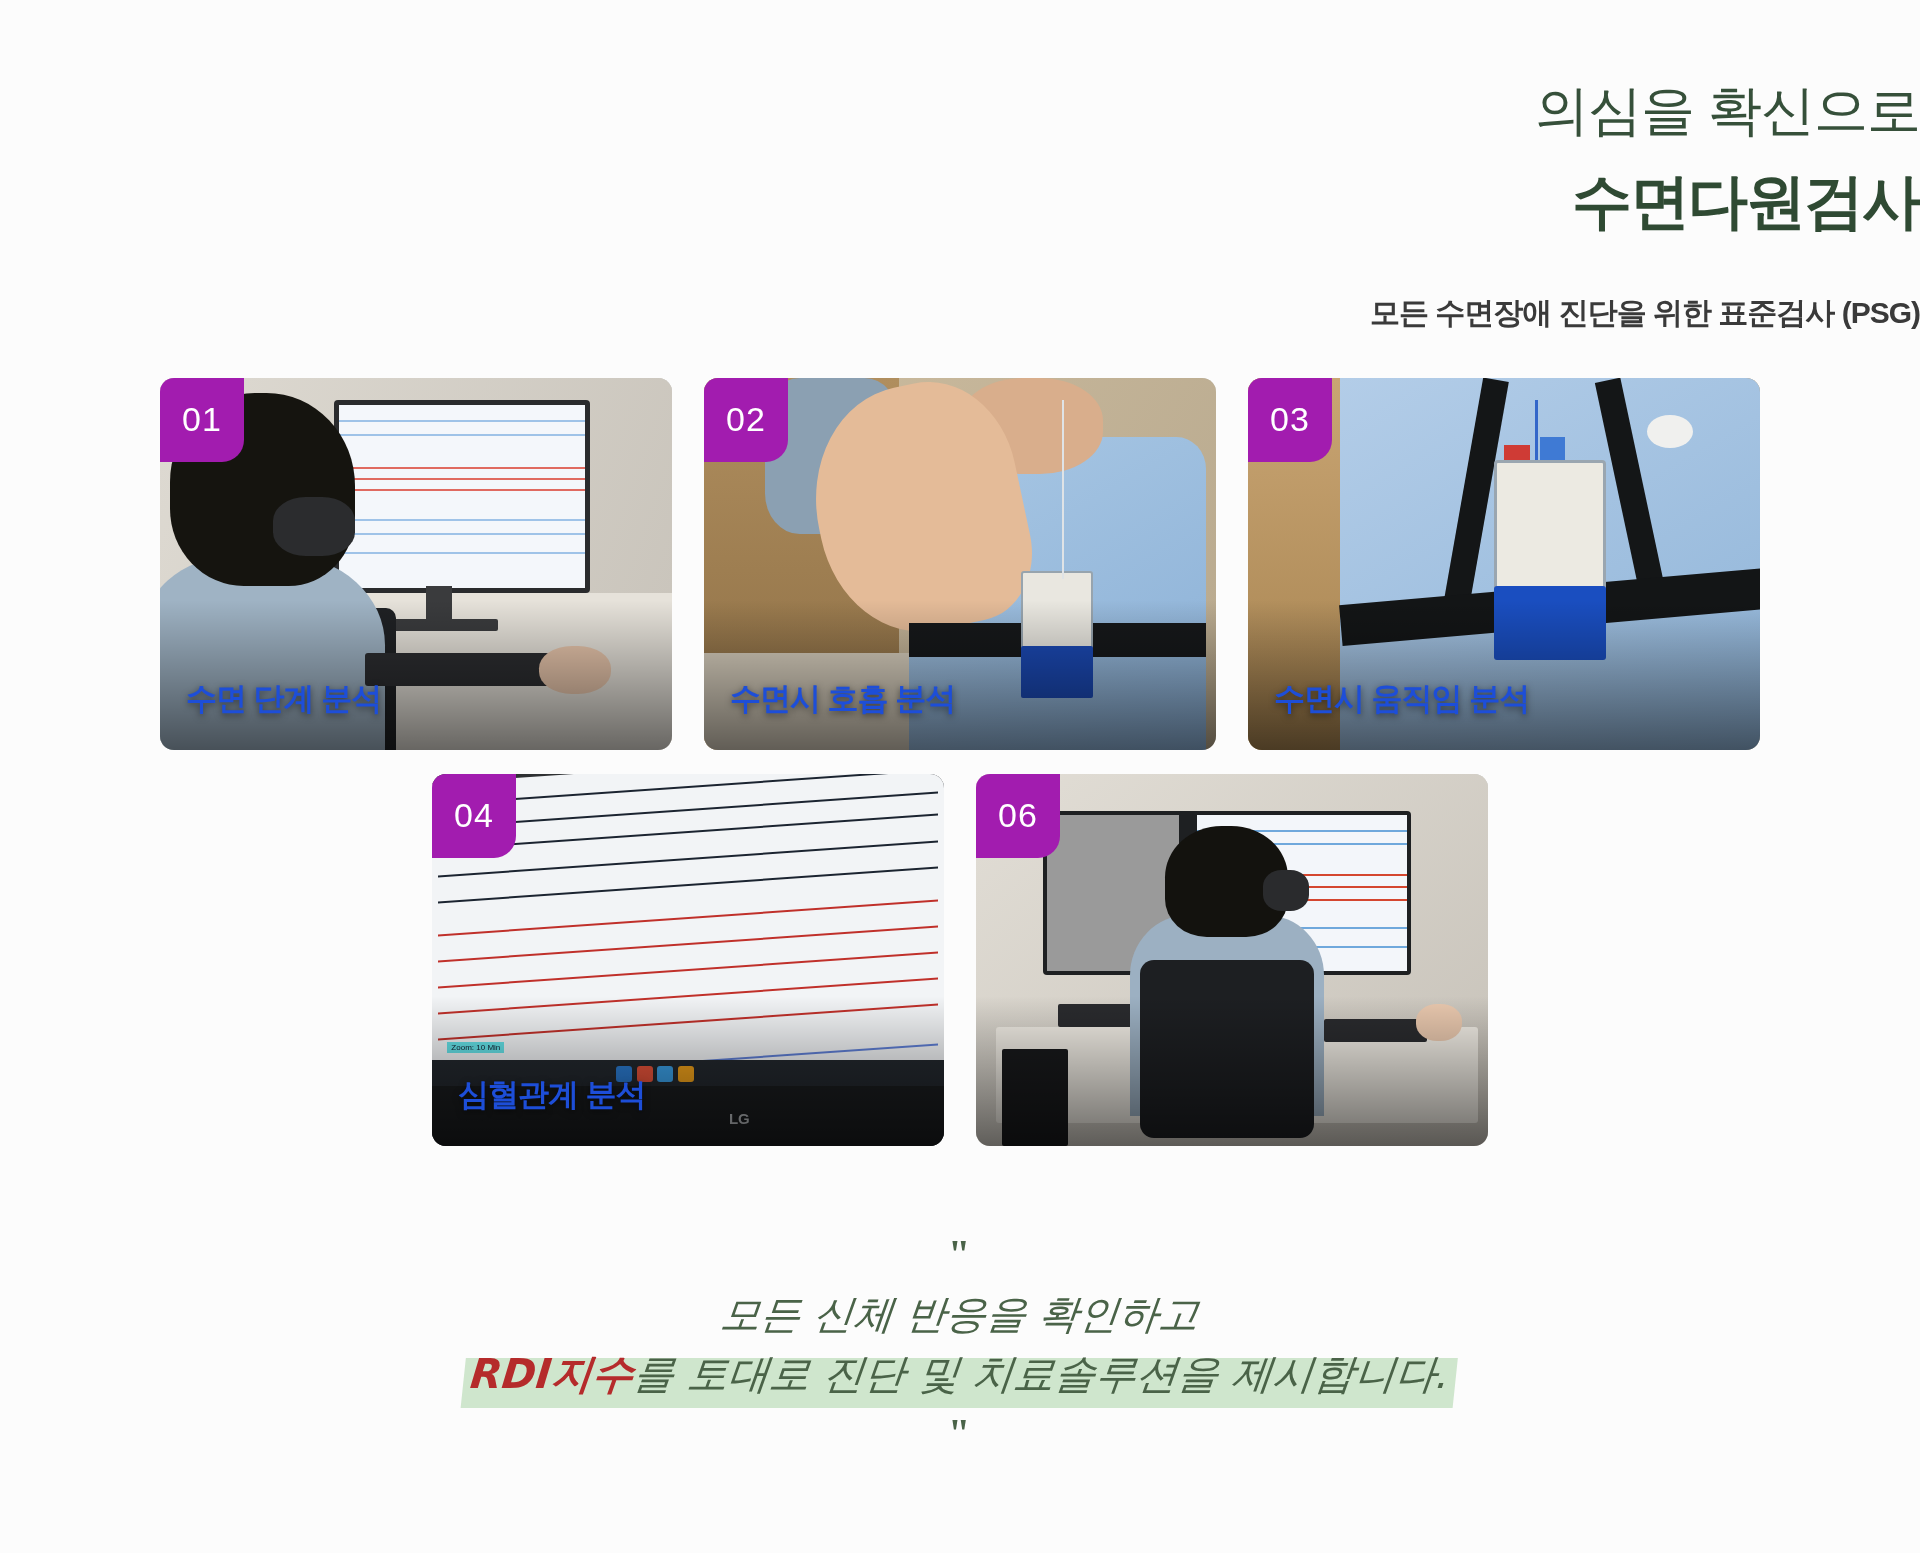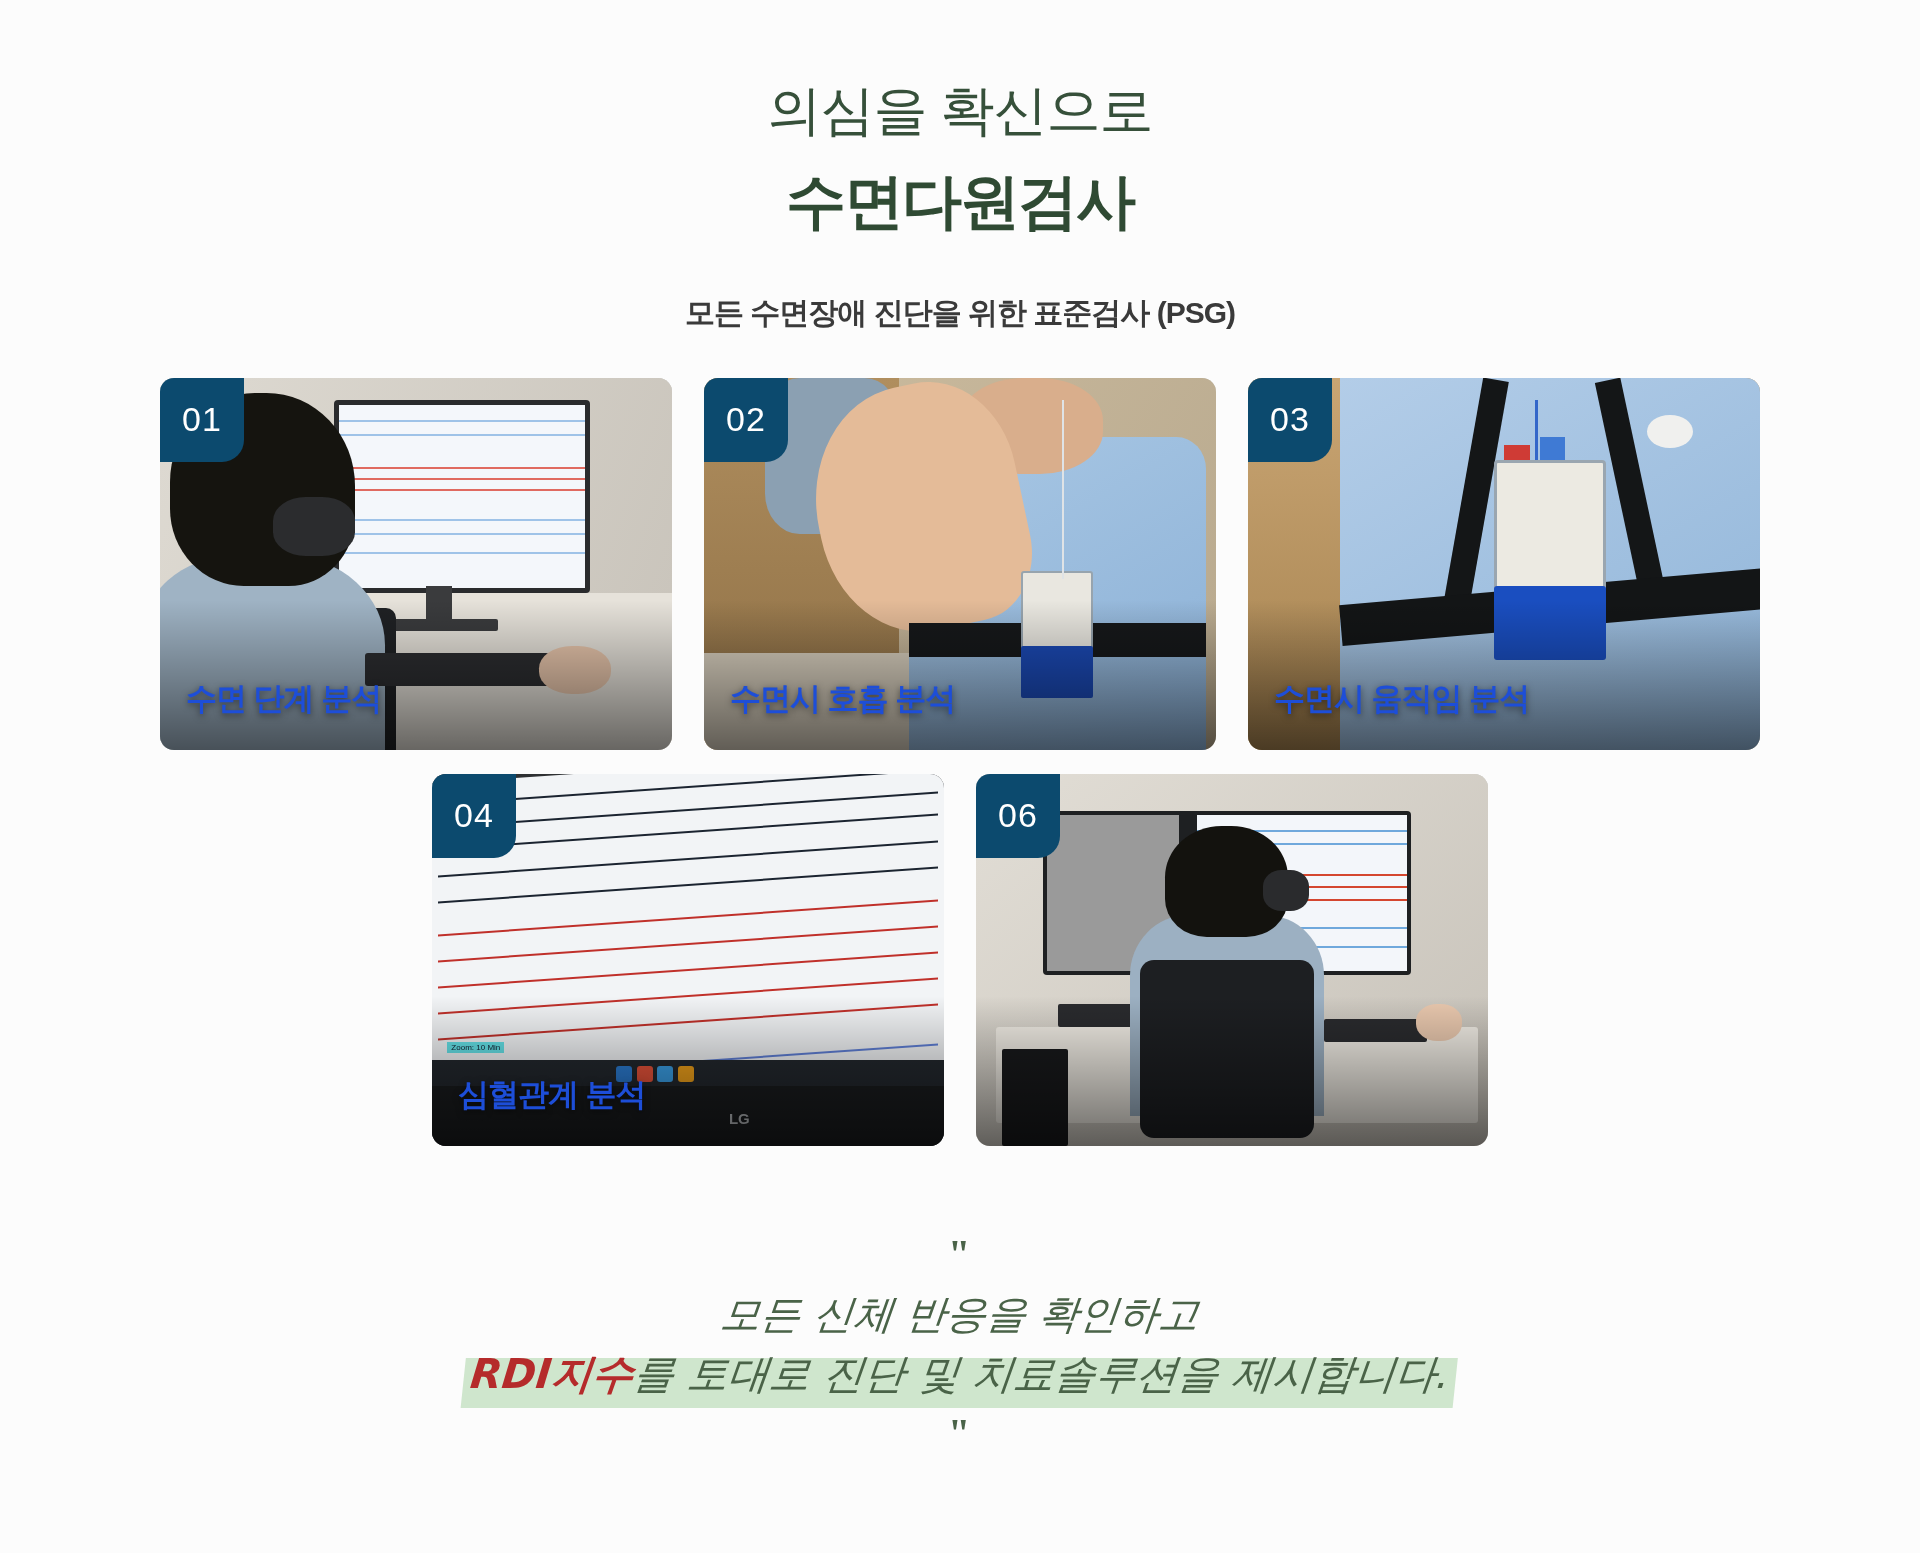--- a/index.html
+++ b/index.html
@@ -19,21 +19,21 @@
     height: 1553px;
     background: #fcfcfc;
     display: flex;
     flex-direction: column;
     align-items: center;
   }
 
   
   .header {
     width: 100%;
-    text-align: center;
+    text-align: right;
     padding-top: 78px;
   }
   .title-line-1 {
     font-size: 54px;
     font-weight: 400;
     color: #36503a;
     letter-spacing: -1px;
     line-height: 1.22;
   }
   .title-line-2 {
@@ -90,21 +90,21 @@
     left: 0; right: 0; bottom: 0;
     height: 150px;
     background: linear-gradient(to top, rgba(0,0,0,0.55), rgba(0,0,0,0.0));
   }
 
   .badge {
     position: absolute;
     top: 0; left: 0;
     width: 84px;
     height: 84px;
-    background: #0c4a6e;
+    background: #a21caf;
     border-bottom-right-radius: 22px;
     color: #ffffff;
     font-size: 34px;
     font-weight: 500;
     display: flex;
     align-items: center;
     justify-content: center;
     letter-spacing: 1px;
     z-index: 4;
   }

